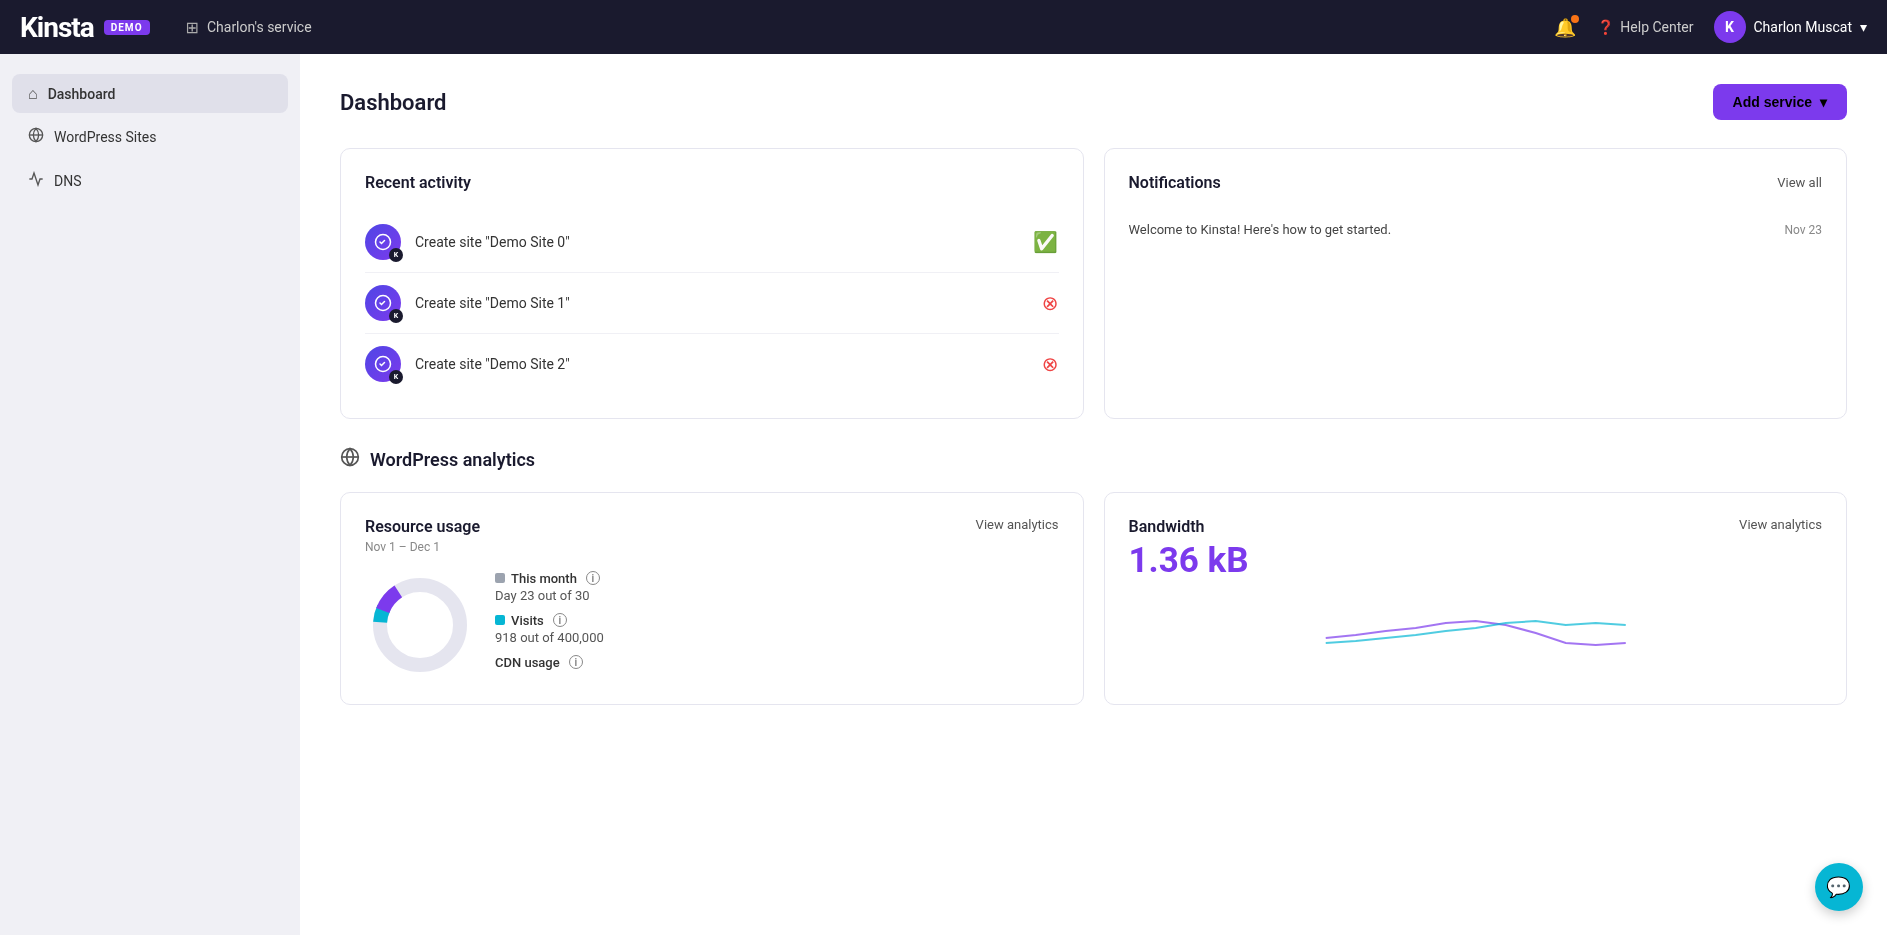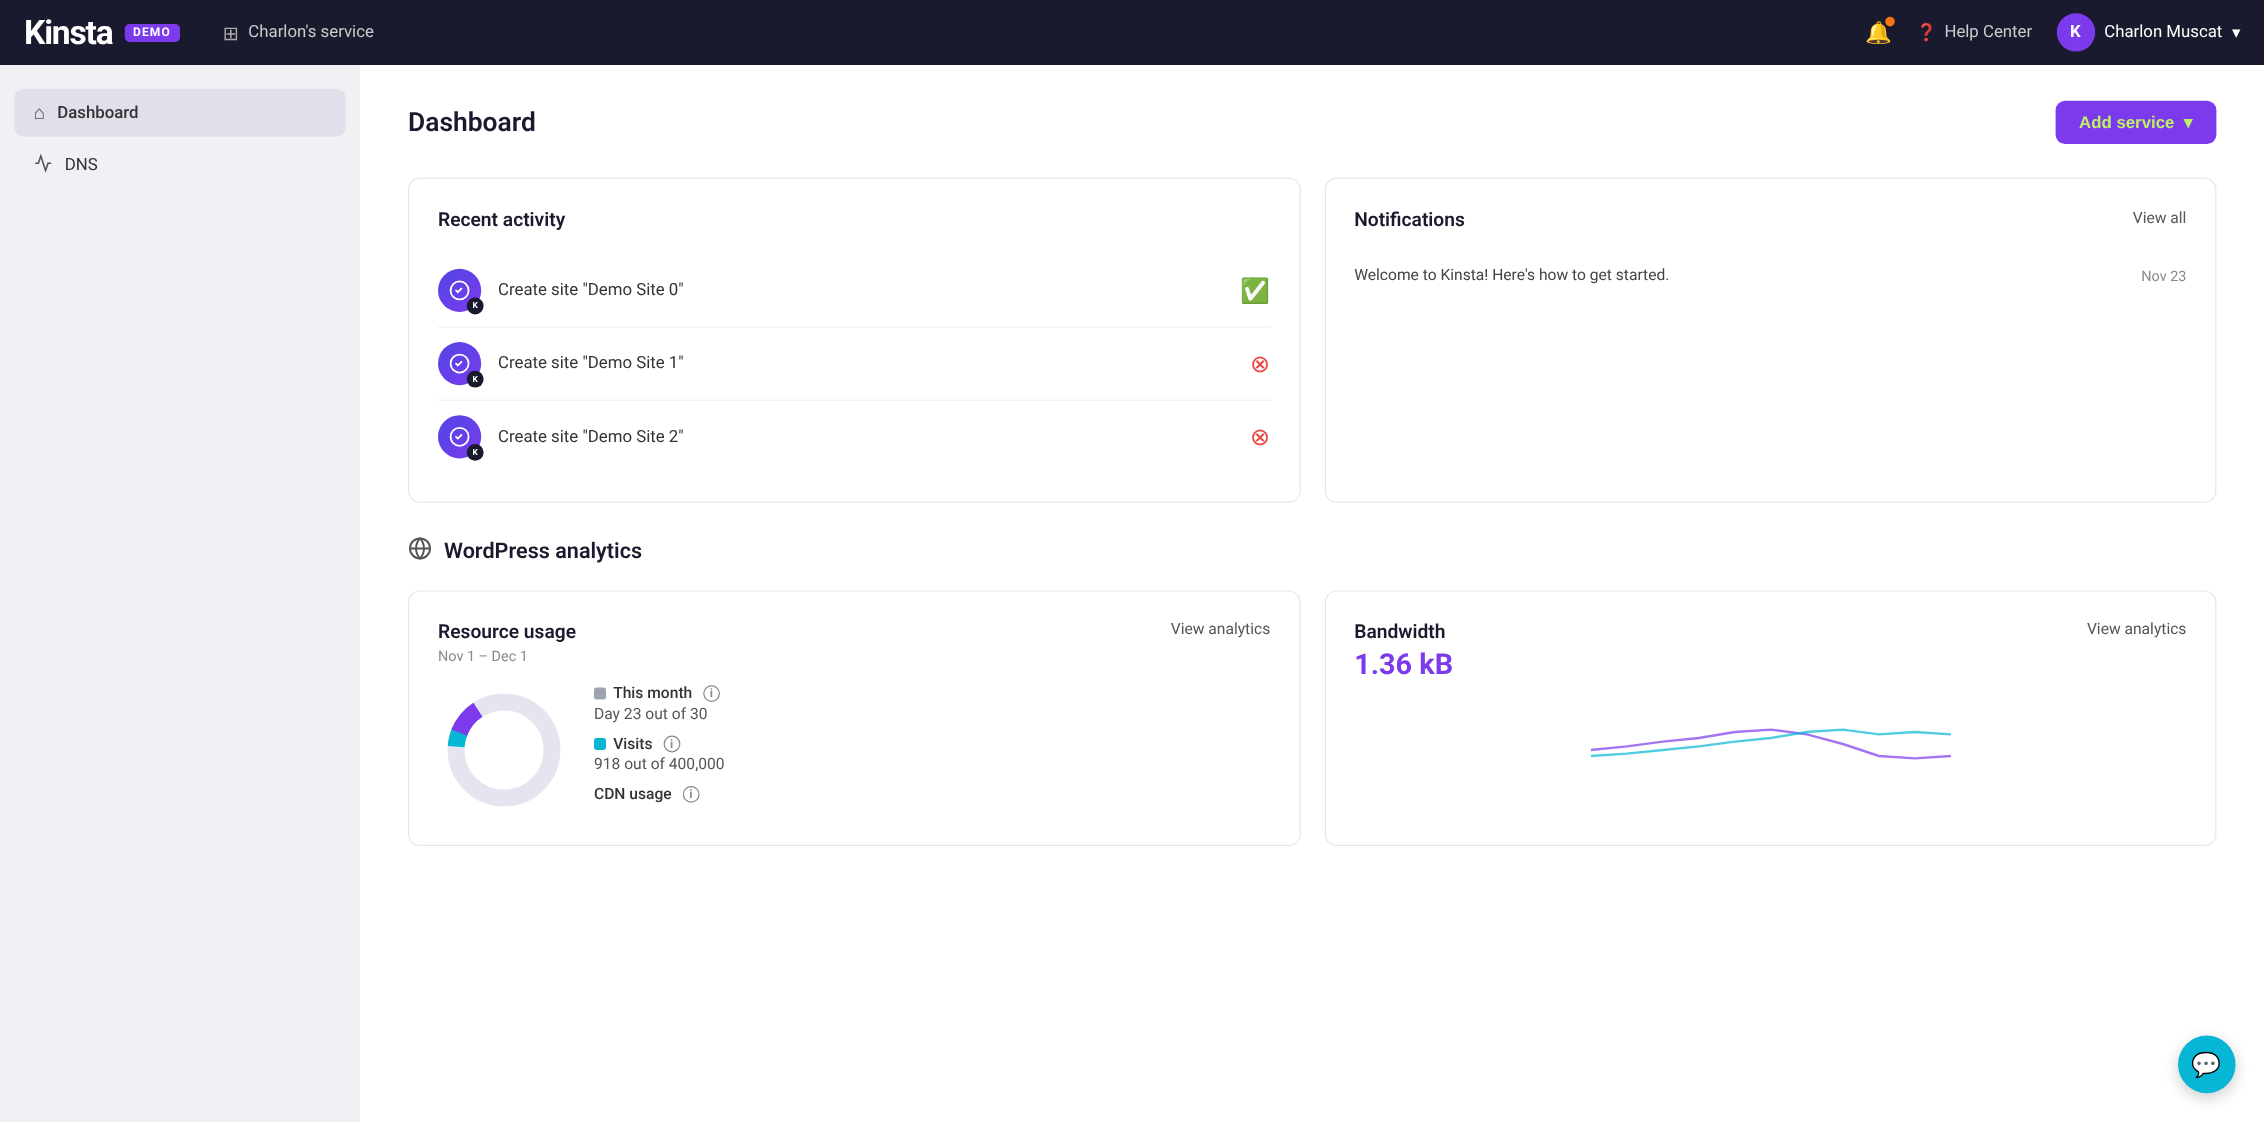--- a/index.html
+++ b/index.html
@@ -135,21 +135,21 @@
       justify-content: space-between;
       margin-bottom: 28px;
     }
     .dashboard-title {
       font-size: 22px;
       font-weight: 600;
       color: #1a1a2e;
     }
     .add-service-btn {
       background: #7c3aed;
-      color: #bef264;
+      color: #000000;
       border: none;
       border-radius: 8px;
       padding: 10px 20px;
       font-size: 14px;
       font-weight: 600;
       cursor: pointer;
       display: flex;
       align-items: center;
       gap: 8px;
       justify-content: flex-end;
@@ -327,21 +327,21 @@
     .dot {
       width: 10px; height: 10px;
       border-radius: 2px;
       flex-shrink: 0;
     }
     .dot-gray { background: #9ca3af; }
     .dot-teal { background: #06b6d4; }
 
     
     .bandwidth-value {
-      font-size: 24px;
+      font-size: 35px;
       font-weight: 700;
       color: #7c3aed;
       margin-bottom: 12px;
     }
 
     
     .chat-bubble {
       position: fixed;
       bottom: 24px;
       right: 24px;
@@ -402,20 +402,30 @@
     </div>
   </div>
 </nav>
 
 <div class="layout">
 
   <aside class="sidebar">
     <div class="sidebar-item active">
       <span class="sidebar-icon">⌂</span>
       <span>Dashboard</span>
+    </div>
+    <div class="sidebar-item">
+      <span class="sidebar-icon">
+        <svg width="16" height="16" viewBox="0 0 24 24" fill="none" stroke="#555" stroke-width="2">
+          <circle cx="12" cy="12" r="10"></circle>
+            <line x1="2" y1="12" x2="22" y2="12"></line>
+            <path d="M12 2a15.3 15.3 0 0 1 4 10 15.3 15.3 0 0 1-4 10 15.3 15.3 0 0 1-4-10 15.3 15.3 0 0 1 4-10z"></path>
+        </svg>
+      </span>
+      <span>WordPress Sites</span>
     </div>
     <div class="sidebar-item">
       <span class="sidebar-icon">
         <svg width="16" height="16" viewBox="0 0 24 24" fill="none" stroke="#555" stroke-width="2">
           <polyline points="22 12 18 12 15 21 9 3 6 12 2 12"></polyline>
         </svg>
       </span>
       <span>DNS</span>
     </div>
   </aside>

